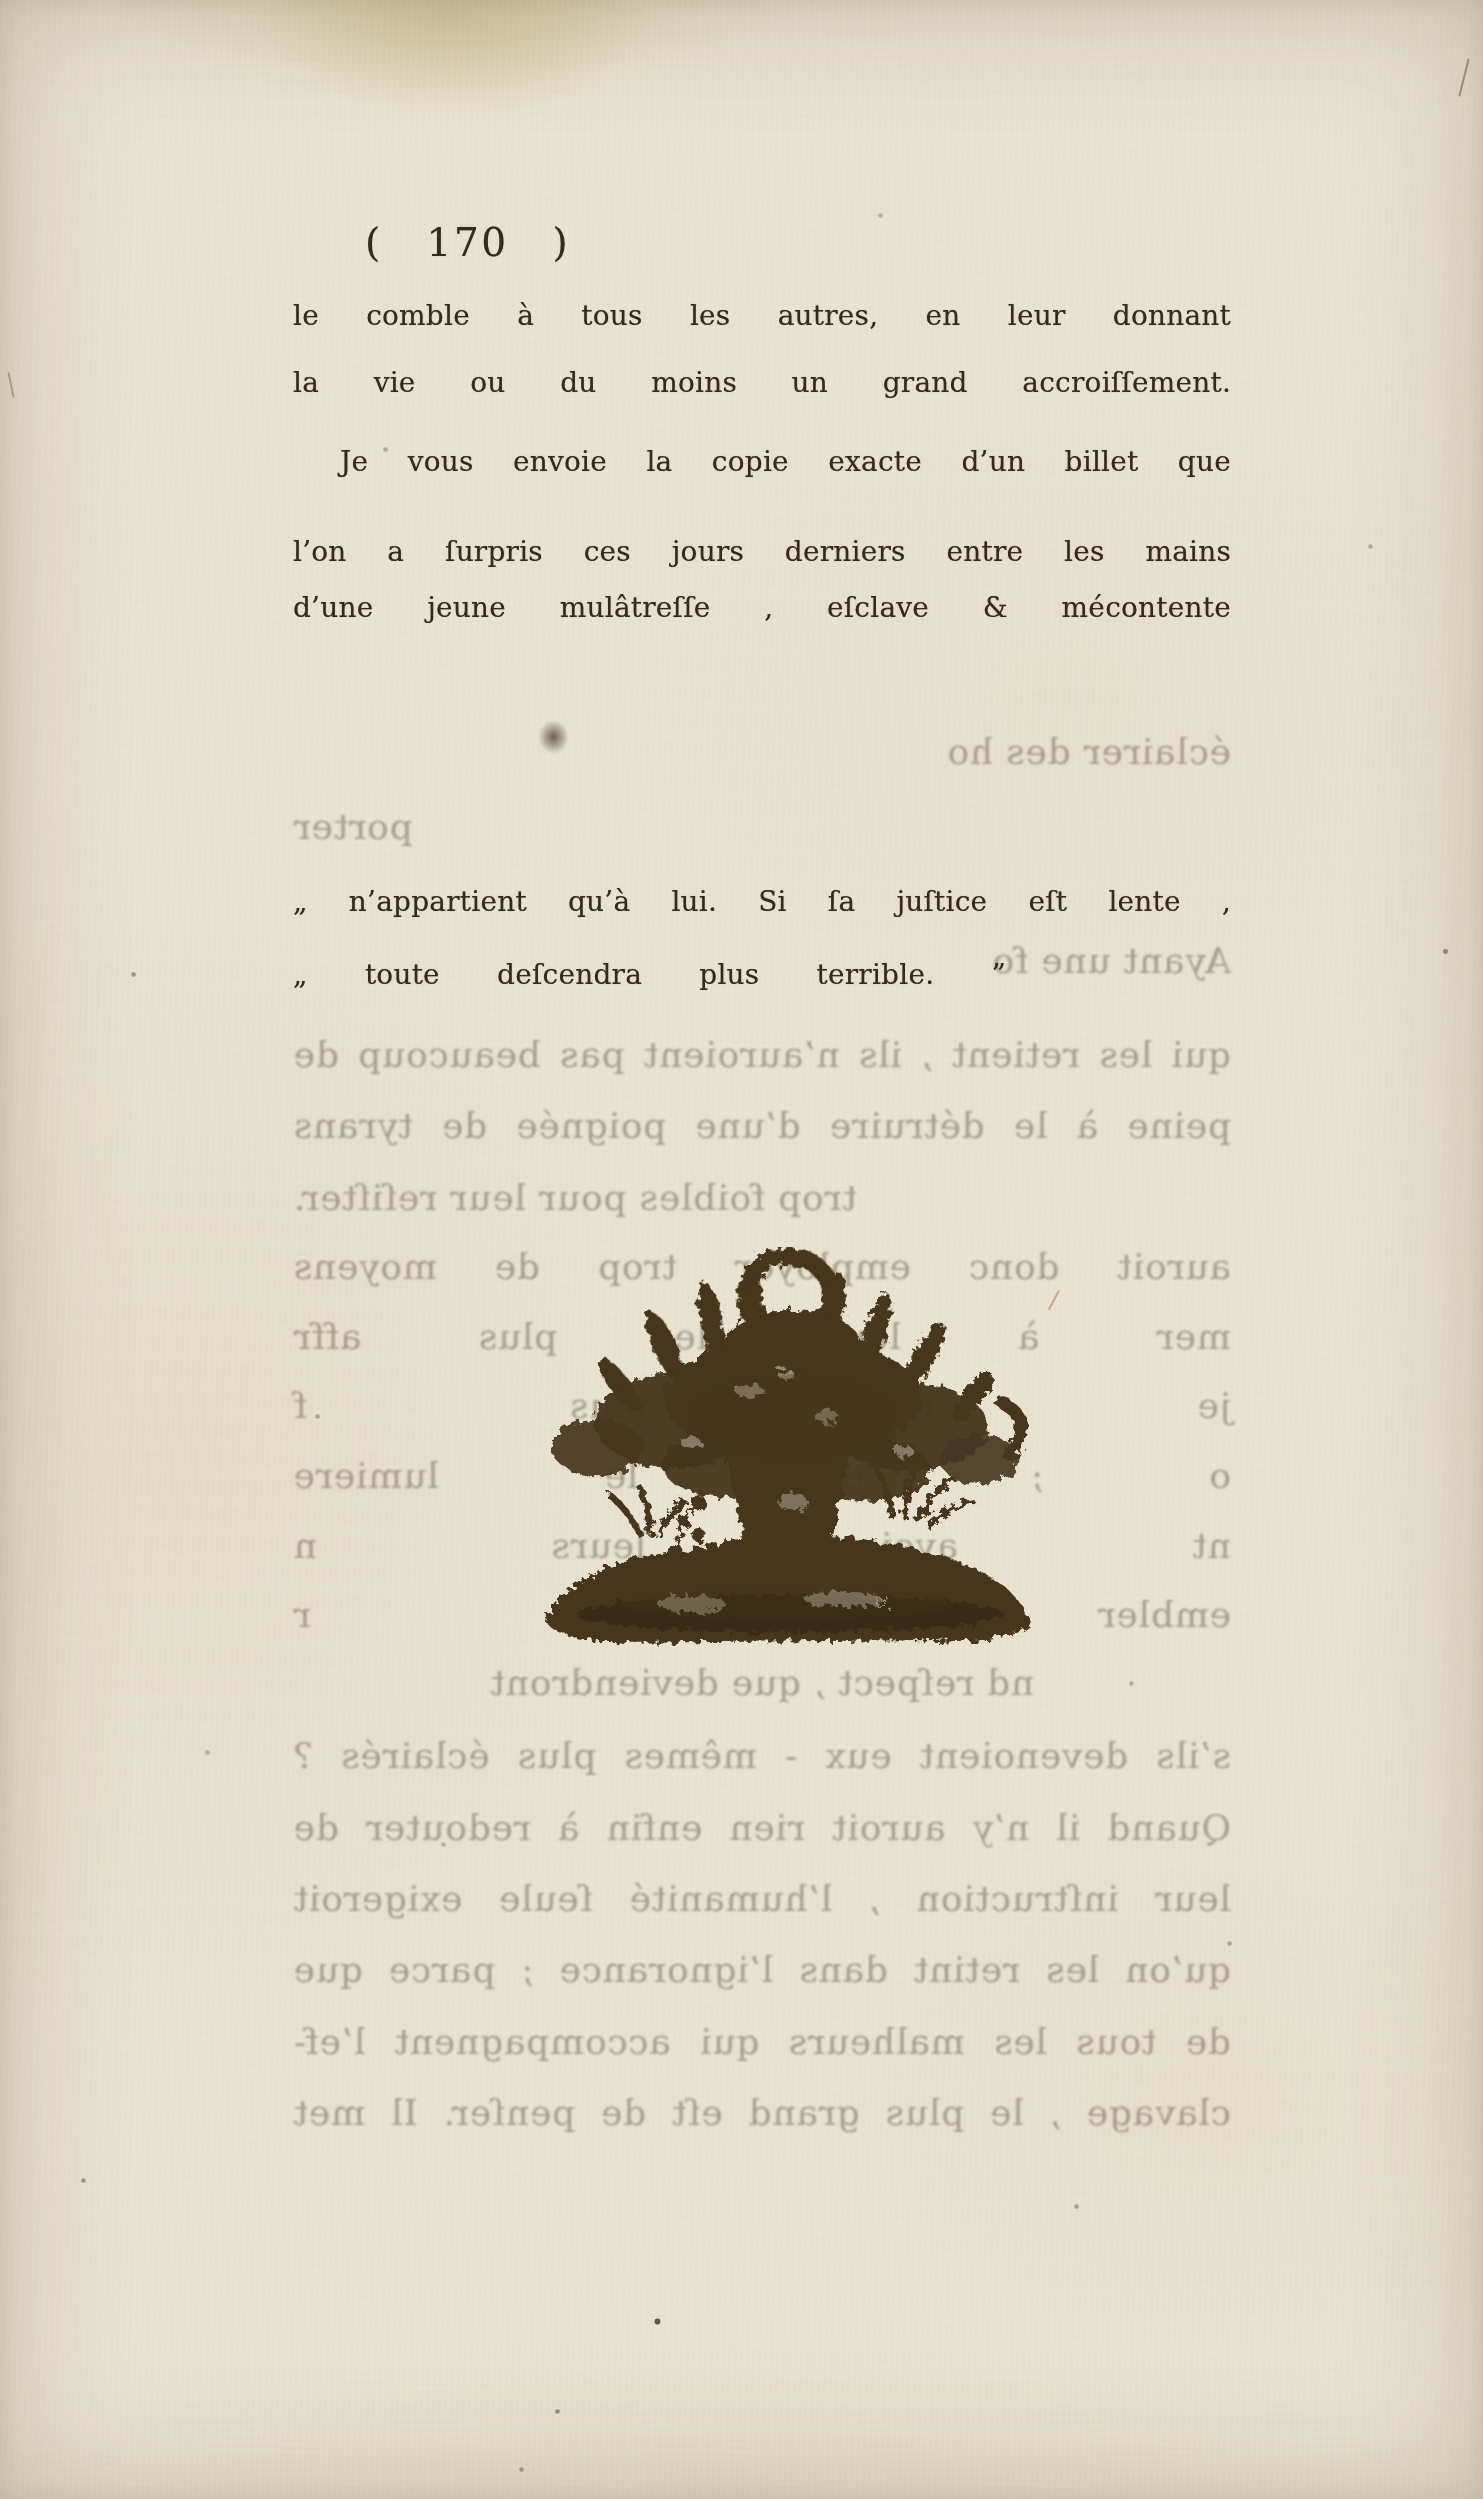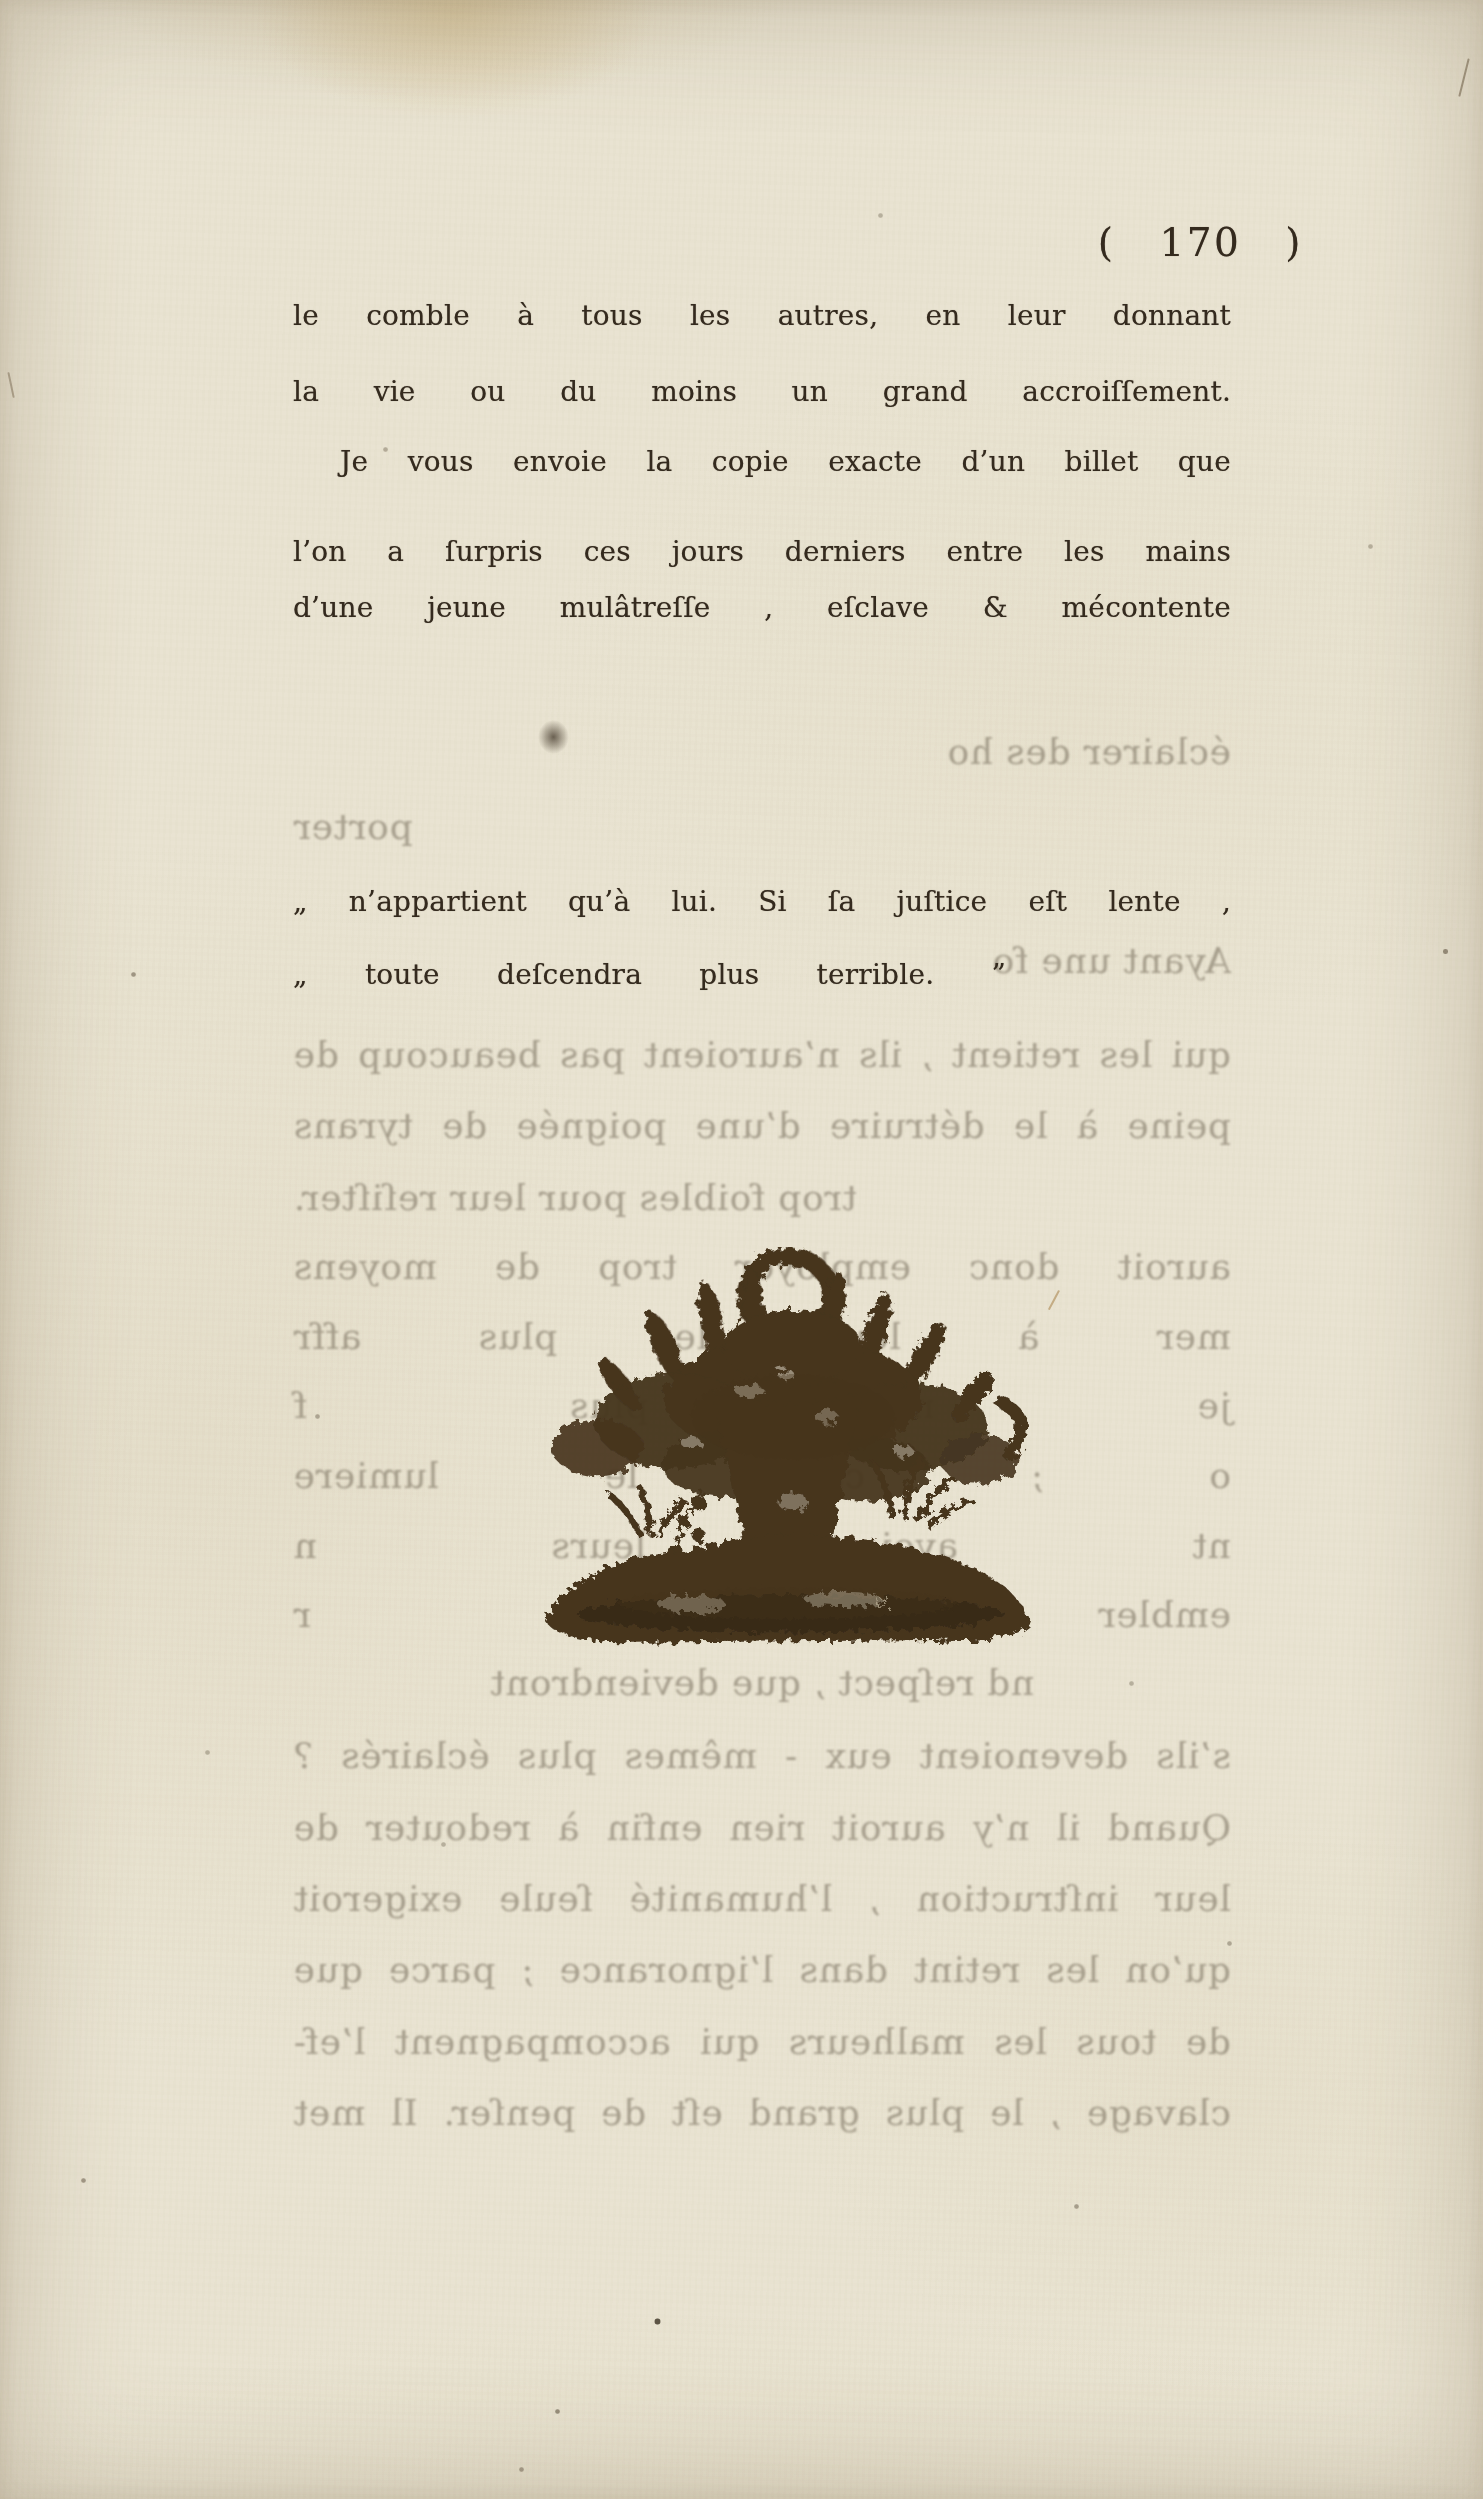--- a/index.html
+++ b/index.html
@@ -20,21 +20,21 @@
   }
   .vignette-shadow{position:absolute;inset:0;pointer-events:none;
     box-shadow: inset 0 0 127px rgba(112,94,64,.30), inset 0 0 20.4px rgba(112,94,64,.14);}
   .grain{position:absolute;inset:0;pointer-events:none;opacity:.5;
     background-image:
       repeating-linear-gradient(92deg, rgba(120,104,78,.022) 0 2.5px, rgba(255,255,250,.02) 2.5px 6px),
       repeating-linear-gradient(2deg, rgba(120,104,78,.016) 0 3.4px, rgba(255,255,250,.016) 3.4px 7.6px);}
   
   .folio{
     position:absolute;top:223px;left:365px;width:938px;
-    text-align:right;font-size:39px;line-height:1;
+    text-align:left;font-size:39px;line-height:1;
     word-spacing:29px;letter-spacing:2.5px;
     text-shadow:0 0 0.8px rgba(52,42,30,.55);
   }
   .tl{
     position:absolute;left:293px;width:938px;
     font-size:28px;line-height:48px;
     letter-spacing:0.2px;
     text-shadow:0 0 0.8px rgba(52,42,30,.5);
   }
   .jl{text-align:justify;text-align-last:justify;text-justify:inter-word;}
@@ -113,21 +113,21 @@
       <div class="gline" style="top: 1806px; text-align: justify; text-align-last: justify;">Quand il n’y auroit rien enfin à redouter de</div>
       <div class="gline" style="top: 1877px; text-align: justify; text-align-last: justify;">leur inſtruction , l’humanité ſeule exigeroit</div>
       <div class="gline" style="top: 1948px; text-align: justify; text-align-last: justify;">qu’on les retint dans l’ignorance ; parce que</div>
       <div class="gline" style="top: 2020px; text-align: justify; text-align-last: justify;">de tous les malheurs qui accompagnent l’ef-</div>
       <div class="gline" style="top: 2091px; text-align: justify; text-align-last: justify;">clavage , le plus grand eſt de penſer. Il met</div>
     </div>
 
   <div class="folio">( 170 )</div>
 
   <div class="tl jl" style="top:292px">le comble à tous les autres, en leur donnant</div>
-  <div class="tl jl" style="top:368px">la vie ou du moins un grand accroiſſement.</div>
+  <div class="tl jl" style="top:359px">la vie ou du moins un grand accroiſſement.</div>
   <div class="tl jl ind1" style="top:438px">Je vous envoie la copie exacte d’un billet que</div>
   <div class="tl jl" style="top:528px">l’on a ſurpris ces jours derniers entre les mains</div>
   <div class="tl jl" style="top:584px">d’une jeune mulâtreſſe , eſclave &amp; mécontente</div>
   <div class="tl jl" style="top:878px">„ n’appartient qu’à lui. Si ſa juſtice eſt lente ,</div>
   <div class="tl jl w840" style="top:951px">„ toute deſcendra plus terrible. ”</div>
 
   <div class="blot"></div>
 
   <svg class="ornament" viewBox="0 0 588 478" xmlns="http://www.w3.org/2000/svg">
     <defs>

